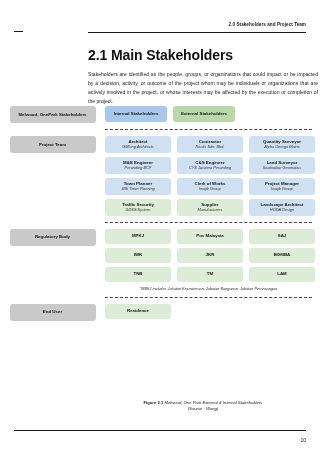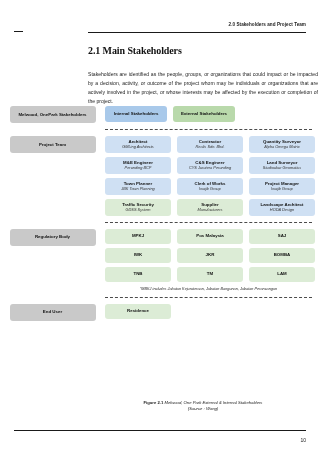--- a/index.html
+++ b/index.html
@@ -47,25 +47,24 @@
     width: 9px;
     height: 0;
     border-top: 1.1px solid #1a1a1a;
   }
 
   
   .section-title {
     position: absolute;
     top: 38px;
     left: 88px;
-    font-size: 10px;
+    font-size: 14px;
     font-weight: bold;
     letter-spacing: -0.1px;
     color: #111111;
-    font-family: Liberation Serif, serif;
   }
   .body-copy {
     position: absolute;
     top: 65px;
     left: 88px;
     width: 230px;
     font-size: 5.1px;
     line-height: 1.78;
     text-align: justify;
     color: #232323;

